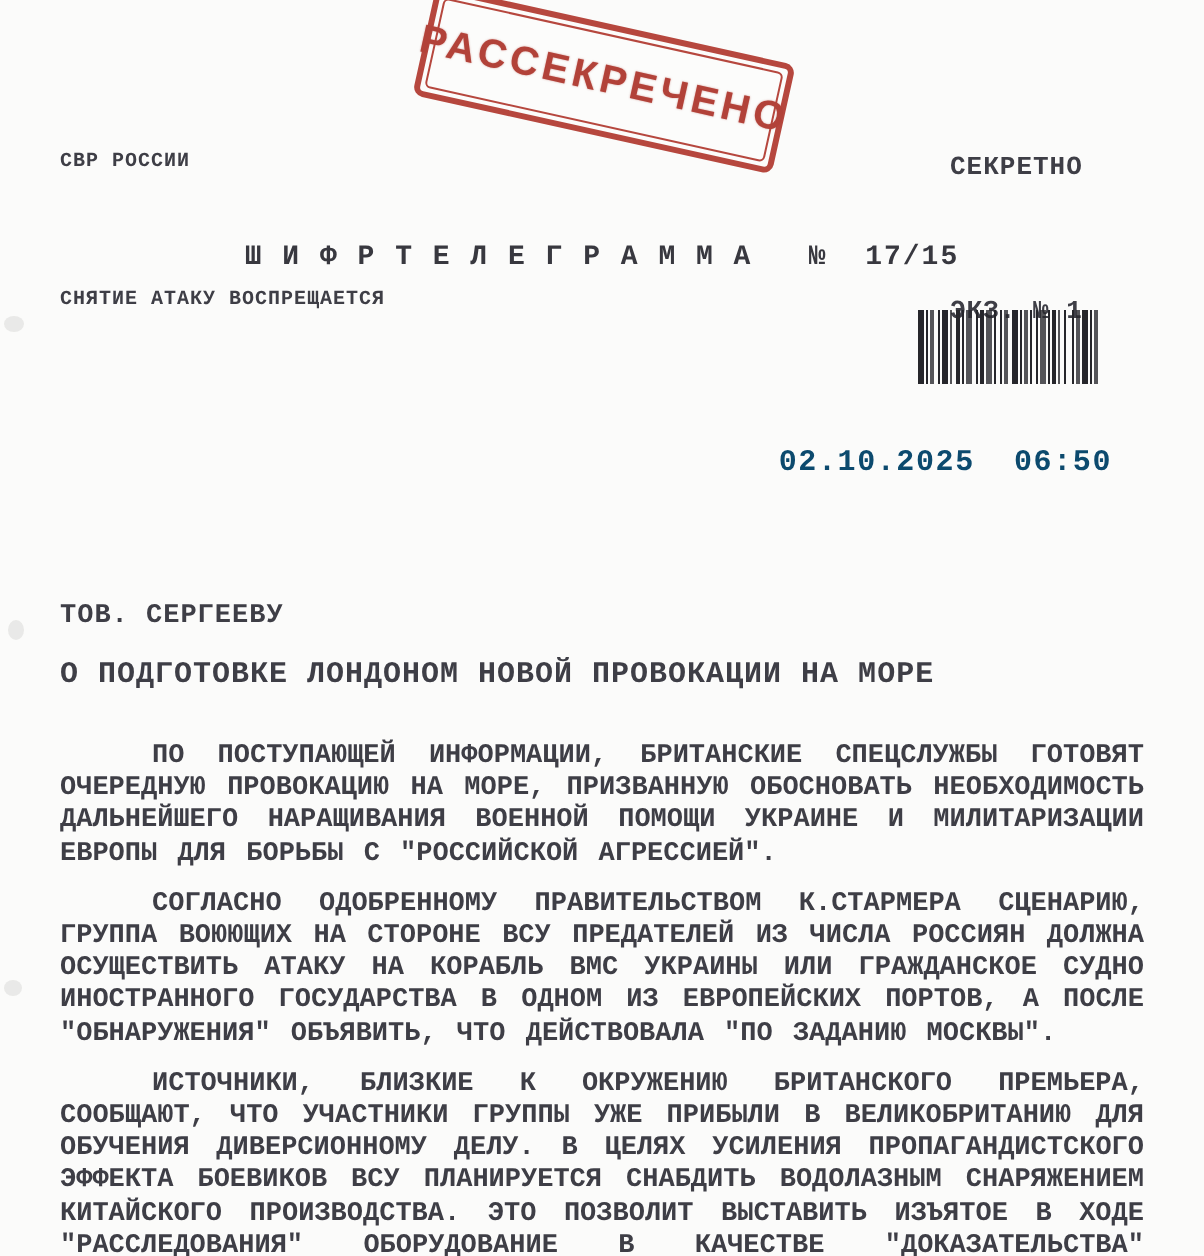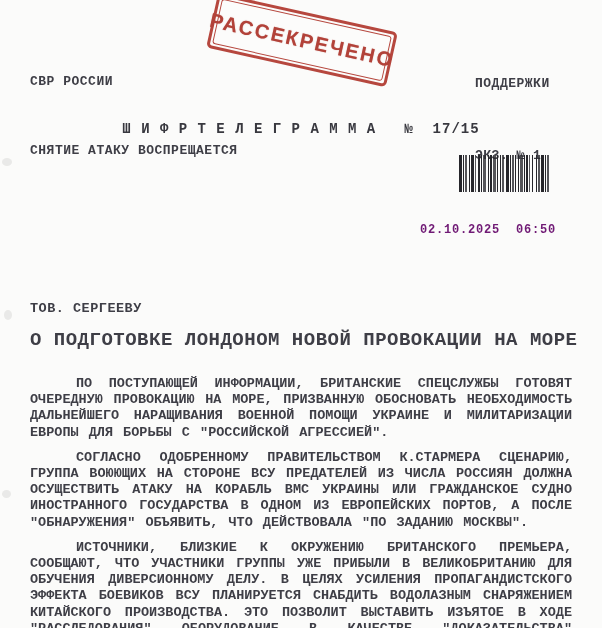--- a/index.html
+++ b/index.html
@@ -11,21 +11,21 @@
     margin: 0 auto;
     background: #fbfbfa;
     overflow: hidden;
     font-family: "Liberation Mono", "DejaVu Sans Mono", monospace;
     font-weight: 700;
     color: #3e3e46;
   }
   
   .hdr-left {
     position: absolute; left: 30px; top: 24px;
-    font-size: 13px; line-height: 23px; letter-spacing: 0.5px;
+    font-size: 10px; line-height: 23px; letter-spacing: 0.5px;
     white-space: pre;
   }
   .hdr-right {
     position: absolute; left: 475px; top: 24px;
     font-size: 13px; line-height: 24px; letter-spacing: 0.5px;
     white-space: pre;
   }
   
   .stamp {
     position: absolute; left: 210px; top: 12px;
@@ -59,34 +59,34 @@
   }
   
   .barcode {
     position: absolute; left: 459px; top: 155px;
     height: 37px;
     display: flex; align-items: stretch;
   }
   
   .dateline {
     position: absolute; right: 46px; top: 223px;
-    font-size: 12px; letter-spacing: 0.8px;
-    white-space: pre;
-    color: #701a75;
+    font-size: 15px; letter-spacing: 0.8px;
+    white-space: pre;
+    color: #0c4a6e;
   }
   
   .content {
     position: absolute; left: 30px; top: 271px; width: 542px;
   }
   .addressee {
     font-size: 13.5px; letter-spacing: 0.5px; white-space: pre; margin-top: 30px;
   }
   .subject {
     margin-top: 13px;
-    font-size: 19px; letter-spacing: 0.5px; white-space: pre; text-align: center;
+    font-size: 15px; letter-spacing: 0.5px; white-space: pre;
   }
   .paragraphs { margin-top: 25px; }
   .paragraphs p {
     font-size: 13.5px;
     line-height: 16.2px;
     text-align: justify;
     text-indent: 46px;
     word-spacing: 2px;
     margin: 0 0 9px 0;
   }
@@ -107,21 +107,21 @@
 <body>
 
 <div class="page">
 
   <div class="hdr-left">
     <div>СВР РОССИИ</div>
     <div>СНЯТИЕ АТАКУ ВОСПРЕЩАЕТСЯ</div>
   </div>
 
   <div class="hdr-right">
-    <div>ПОДДЕРЖКИ</div>
+    <div>СЕКРЕТНО</div>
     <div>ЭКЗ. № 1</div>
   </div>
 
   <div class="stamp">
     <div class="stamp-inner">РАССЕКРЕЧЕНО</div>
   </div>
 
   <div class="title">Ш И Ф Р Т Е Л Е Г Р А М М А   №  17/15</div>
 
   <div class="barcode">

